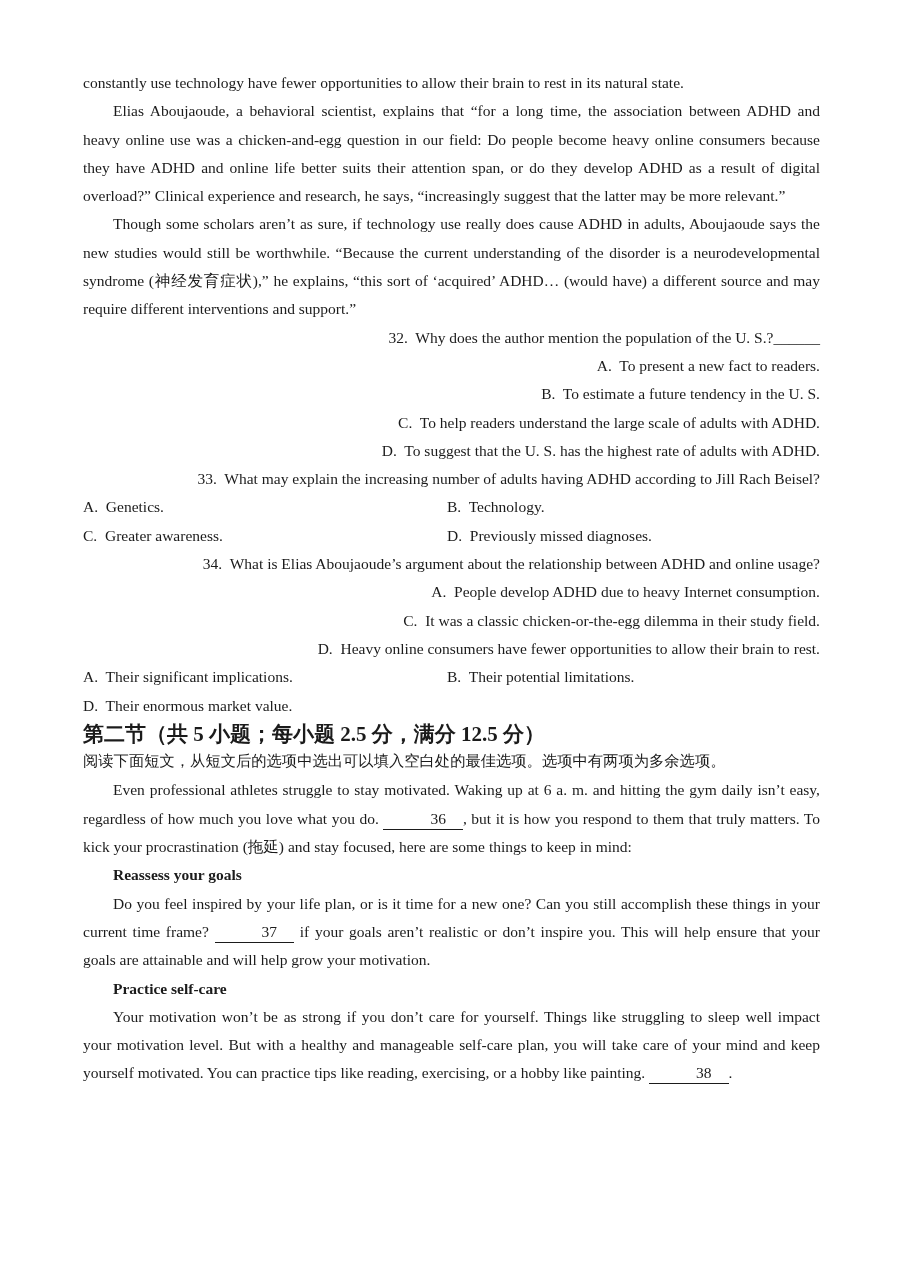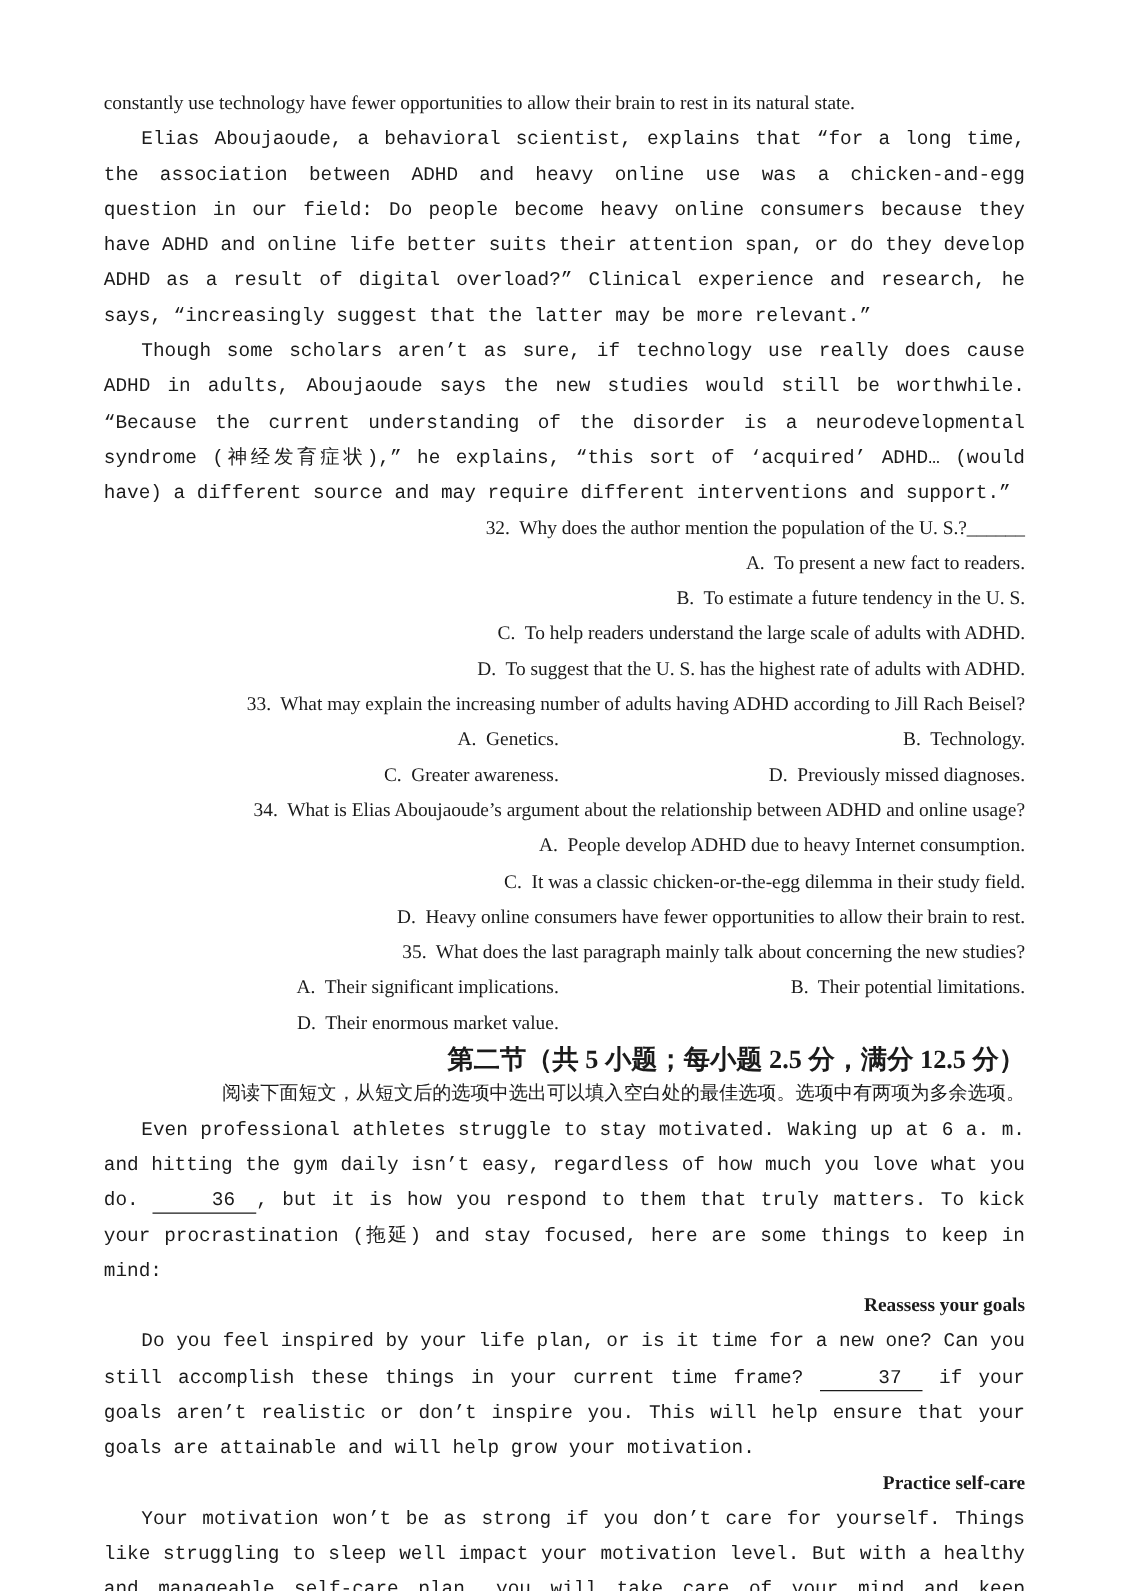--- a/index.html
+++ b/index.html
@@ -16,26 +16,24 @@
     box-sizing: border-box;
     padding: 69px 80px 0 83px;
     font-family: "Liberation Serif", "DejaVu Serif", serif;
     font-size: 15.5px;
     line-height: 28.3px;
     color: #1b1b1b;
     overflow: hidden;
   }
   .block {
     white-space: pre-wrap;
-    text-align: right;
   }
   .para {
     text-align: justify;
     text-indent: 30px;
-    font-family: Liberation Mono, monospace;
   }
   .cont-line {
     text-align: justify;
   }
   .q, .opt {
     text-align: right;
   }
   .opt2 {
     display: grid;
     grid-template-columns: 364px 1fr;
@@ -87,21 +85,20 @@
   <div class="block opt2">
     <div>C.  Greater awareness.</div>
     <div>D.  Previously missed diagnoses.</div>
   </div>
 
   <div class="block q">34.  What is Elias Aboujaoude’s argument about the relationship between ADHD and online usage?</div>
   <div class="block opt">A.  People develop ADHD due to heavy Internet consumption.</div>
   <div class="block opt">C.  It was a classic chicken-or-the-egg dilemma in their study field.</div>
   <div class="block opt">D.  Heavy online consumers have fewer opportunities to allow their brain to rest.</div>
 
-  <div class="block q">35.  What does the last paragraph mainly talk about concerning the new studies?</div>
   <div class="block opt2">
     <div>A.  Their significant implications.</div>
     <div>B.  Their potential limitations.</div>
   </div>
   <div class="block opt2">
     <div>D.  Their enormous market value.</div>
   </div>
 
   <div class="block heading-zh">第二节（共 5 小题；每小题 2.5 分，满分 12.5 分）</div>
   <div class="block zh">阅读下面短文，从短文后的选项中选出可以填入空白处的最佳选项。选项中有两项为多余选项。</div>

